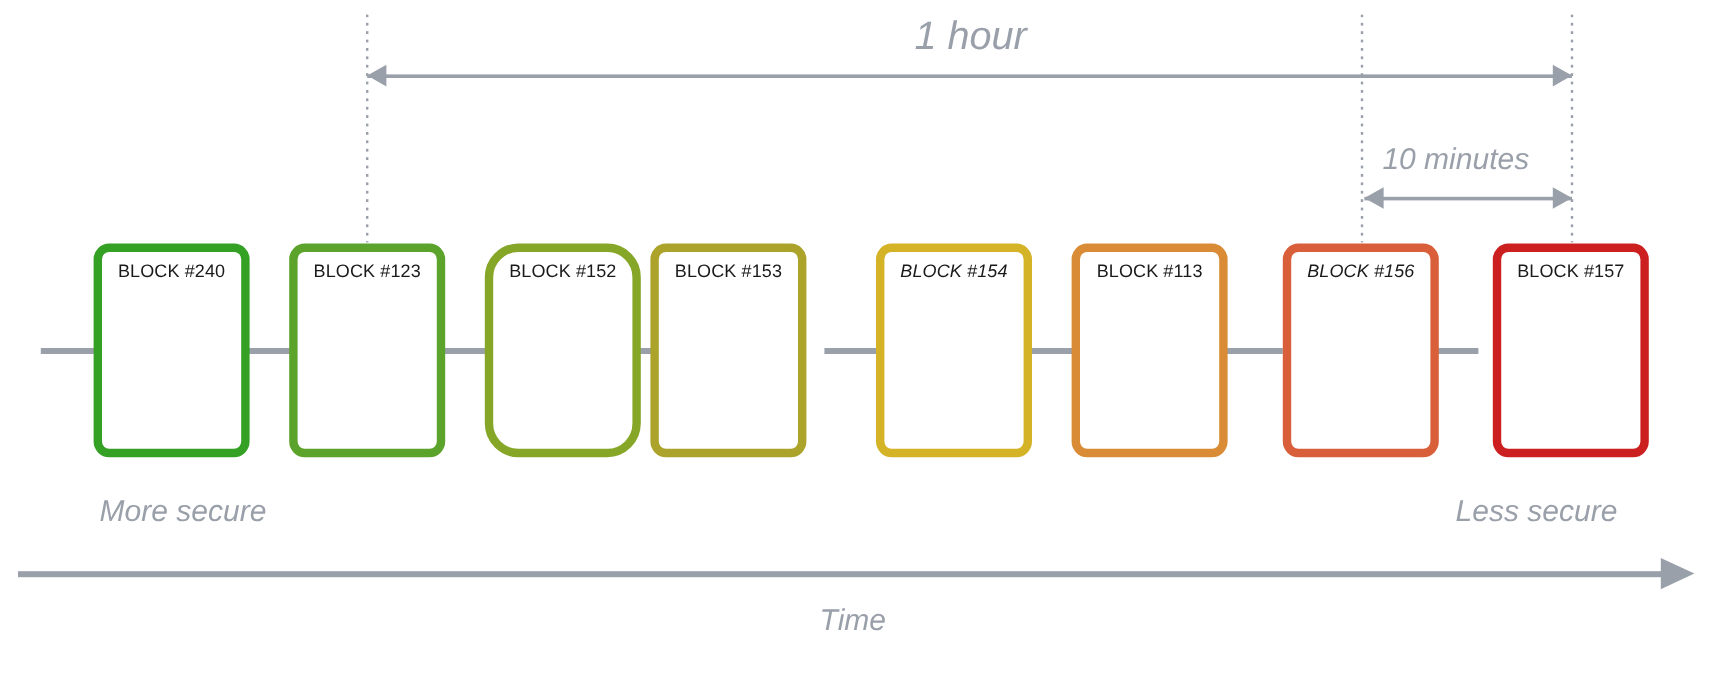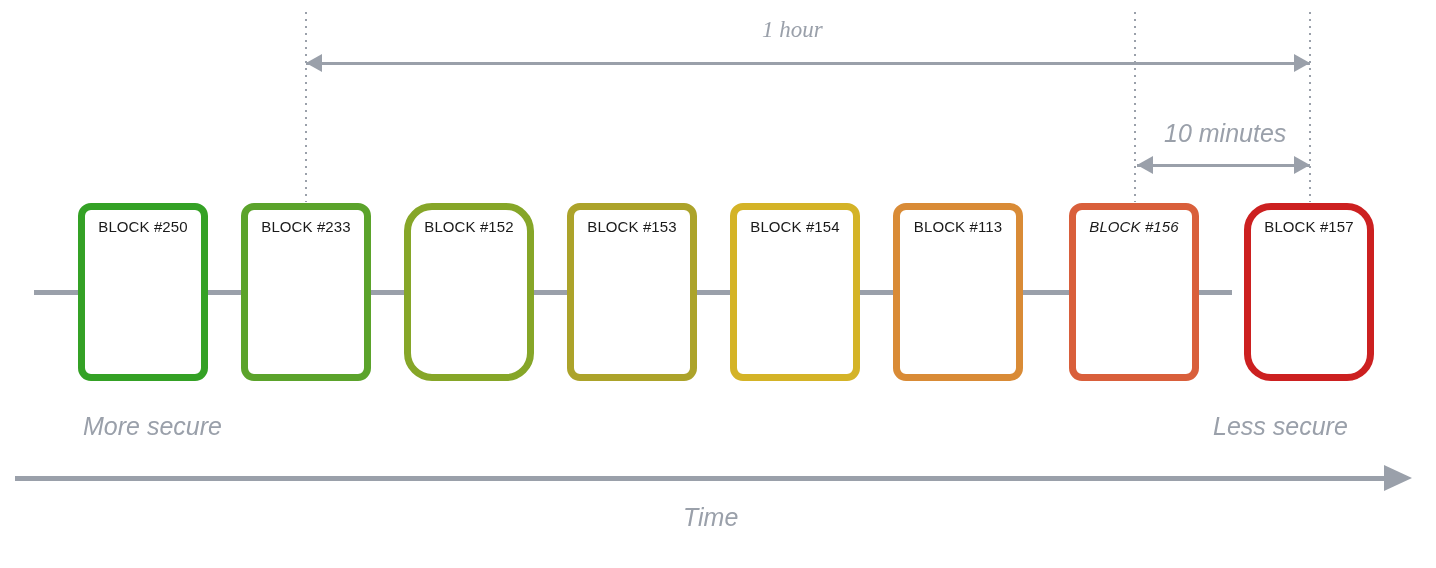--- a/index.html
+++ b/index.html
@@ -89,28 +89,26 @@
 
   
   .anno {
     position: absolute;
     font-style: italic;
     color: #9aa0aa;
     white-space: nowrap;
     font-family: "Liberation Sans", sans-serif;
   }
   .anno-hour {
-    font-size: 23px;
+    font-size: 33px;
     line-height: 32px;
-    font-family: Liberation Serif, serif;
   }
   .anno-tenmin {
     font-size: 25px;
     line-height: 30px;
-    margin-left: 12px;
   }
   .anno-secure {
     font-size: 25px;
     line-height: 30px;
   }
   .anno-time {
     font-size: 25px;
     line-height: 30px;
   }
 </style>
@@ -136,41 +134,41 @@
   <div class="arrow-line" style="left:306px; top:62px; width:1004px;"></div>
   <div class="arrow-head left" style="left:306px; top:54px;"></div>
   <div class="arrow-head right" style="left:1294px; top:54px;"></div>
 
   <div class="anno anno-tenmin" style="left:1152px; top:118px;">10 minutes</div>
   <div class="arrow-line" style="left:1137px; top:164px; width:173px;"></div>
   <div class="arrow-head left" style="left:1137px; top:156px;"></div>
   <div class="arrow-head right" style="left:1294px; top:156px;"></div>
 
   <div class="block" style="left:78px;   border-color:#34a125;">
-    <div class="block-label">BLOCK #250</div>
+    <div class="block-label">BLOCK #240</div>
   </div>
   <div class="block" style="left:241px;  border-color:#5ba32b;">
-    <div class="block-label">BLOCK #233</div>
+    <div class="block-label">BLOCK #123</div>
   </div>
   <div class="block" style="left:404px;  border-color:#86a628;border-radius:28px;">
     <div class="block-label">BLOCK #152</div>
   </div>
-  <div class="block" style="left:567px;  border-color:#aca32a;">
+  <div class="block" style="left:542px;  border-color:#aca32a;">
     <div class="block-label">BLOCK #153</div>
   </div>
-  <div class="block" style="left:730px;  border-color:#d4b327;">
+  <div class="block" style="left:730px;  border-color:#d4b327;font-style:italic;">
     <div class="block-label">BLOCK #154</div>
   </div>
   <div class="block" style="left:893px;  border-color:#d98b36;">
     <div class="block-label">BLOCK #113</div>
   </div>
   <div class="block" style="left:1069px; border-color:#d95f3b;font-style:italic;">
     <div class="block-label">BLOCK #156</div>
   </div>
-  <div class="block" style="left:1244px; border-color:#cc2020;border-radius:27px;">
+  <div class="block" style="left:1244px; border-color:#cc2020;">
     <div class="block-label">BLOCK #157</div>
   </div>
 
   <div class="anno anno-secure" style="left:83px; top:411px;">More secure</div>
   <div class="anno anno-secure" style="left:1213px; top:411px;">Less secure</div>
 
   <div class="arrow-line" style="left:15px; top:476px; width:1381px; height:5px;"></div>
   <div class="arrow-head right" style="left:1384px; top:465px; border-top-width:13px; border-bottom-width:13px; border-left-width:28px;"></div>
   <div class="anno anno-time" style="left:683px; top:502px;text-align:center;">Time</div>
 

